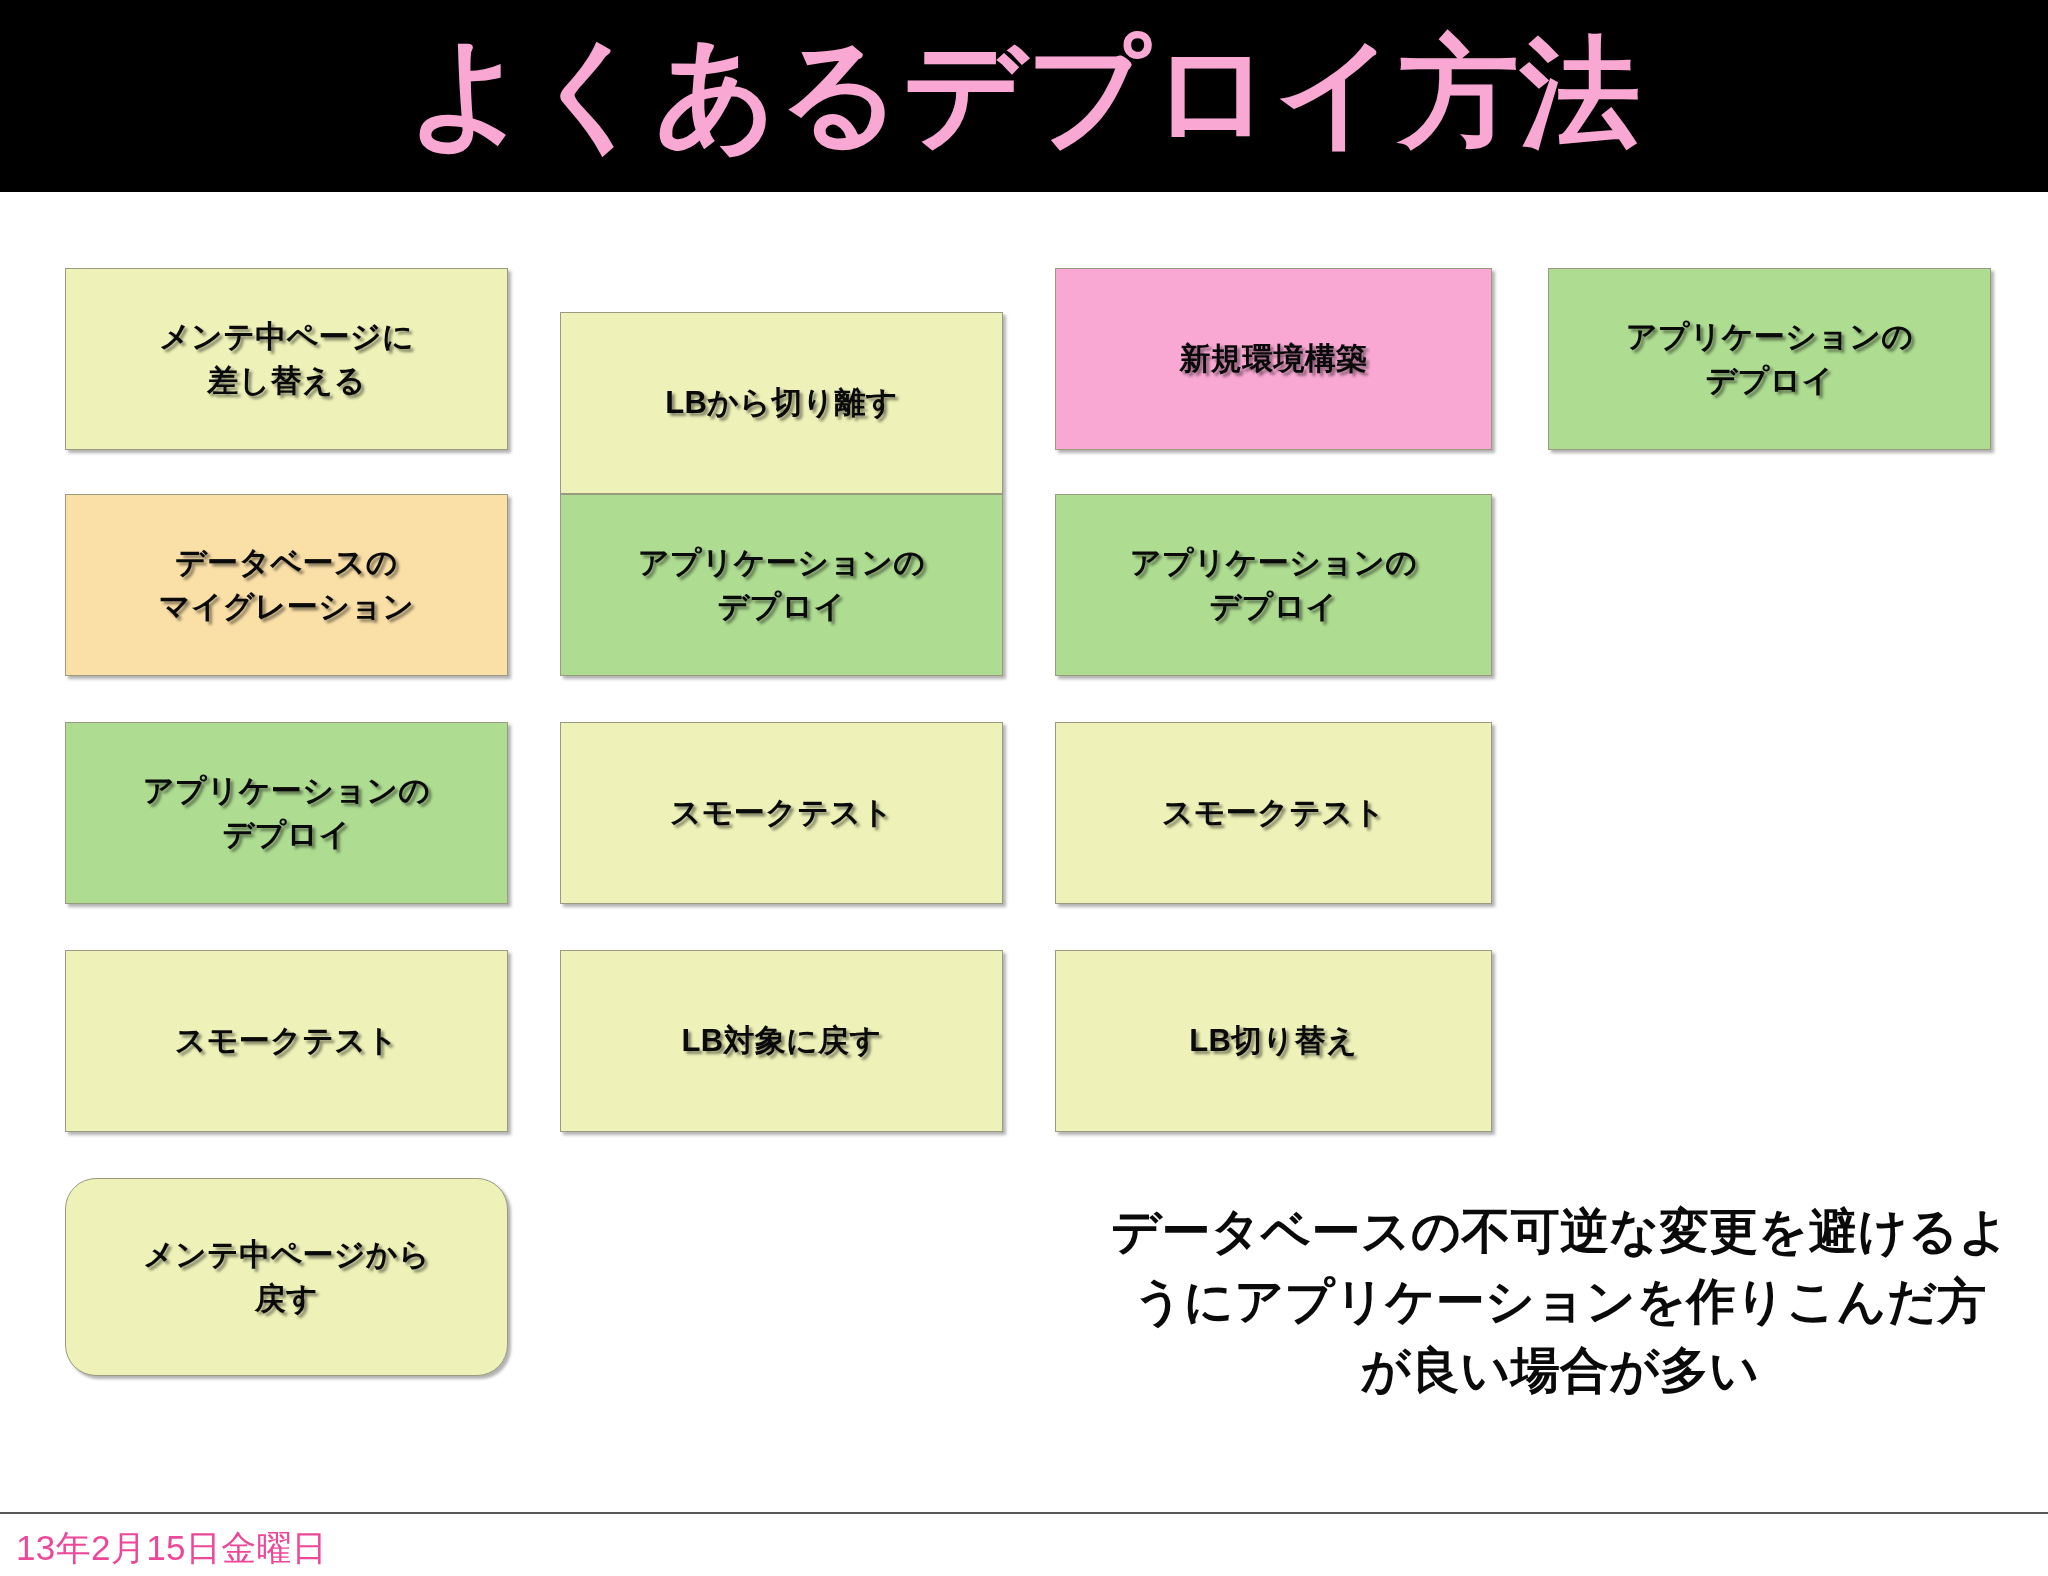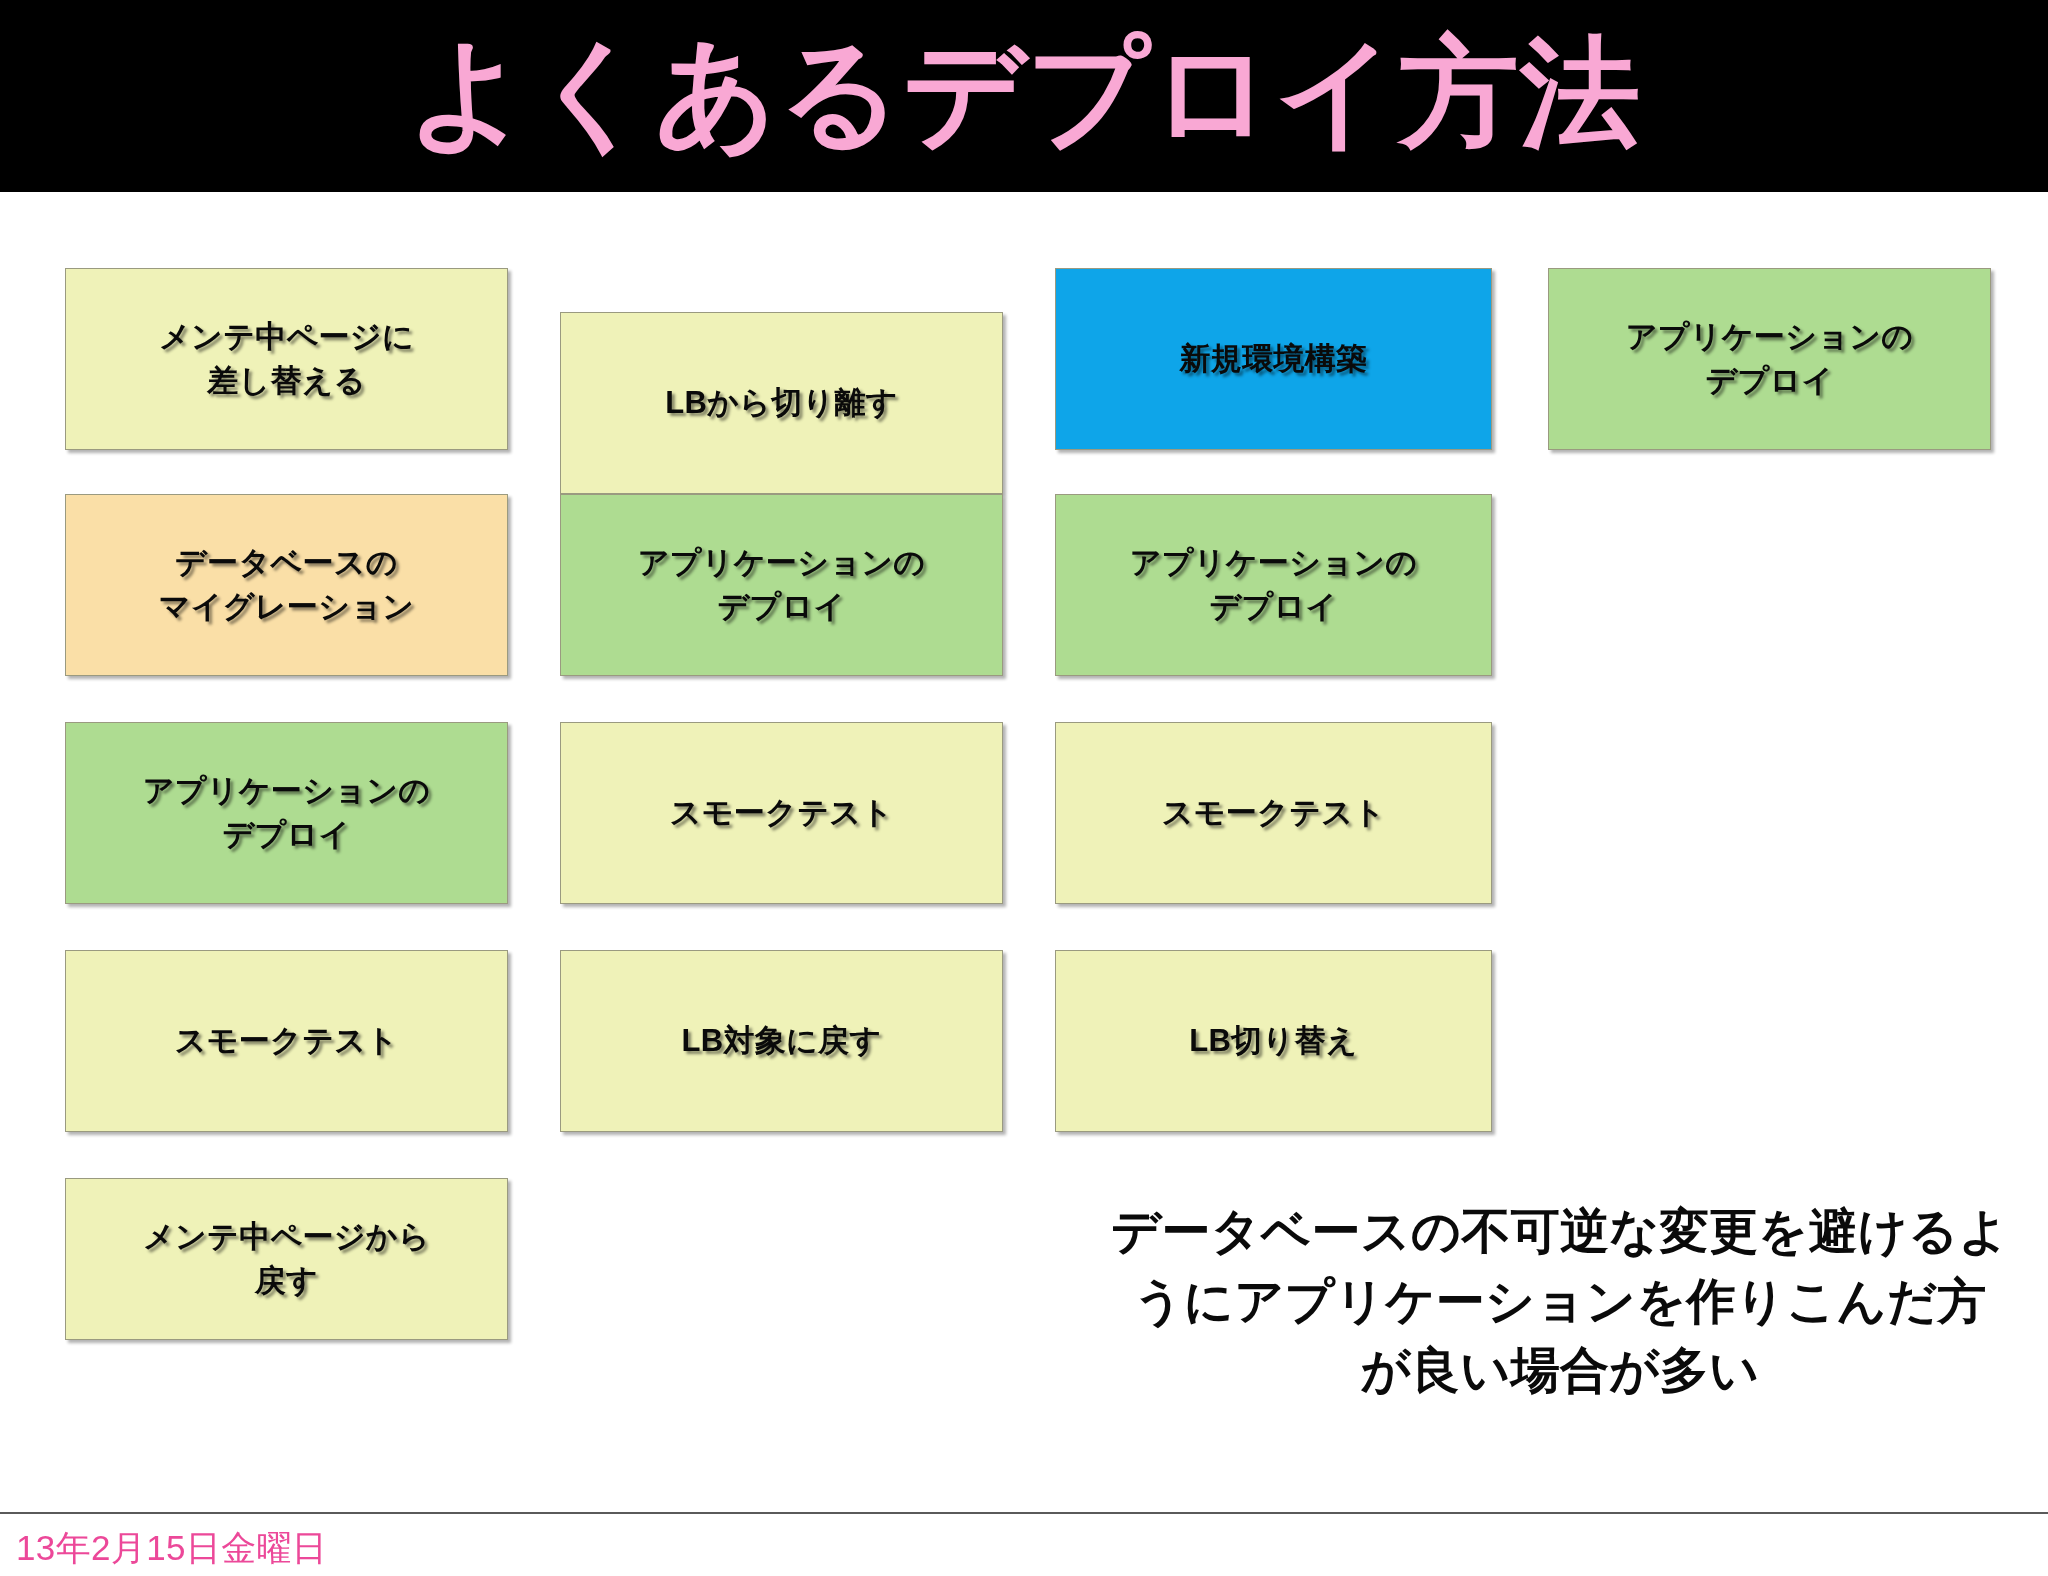--- a/index.html
+++ b/index.html
@@ -73,21 +73,21 @@
   .col-0 { left: 65px;   width: 443px; }
   .col-1 { left: 560px;  width: 443px; }
   .col-2 { left: 1055px; width: 437px; }
   .col-3 { left: 1548px; width: 443px; }
 
   
   .row-0 { top: 76px;   height: 182px; }
   .row-1 { top: 302px;  height: 182px; }
   .row-2 { top: 530px;  height: 182px; }
   .row-3 { top: 758px;  height: 182px; }
-  .row-4 { top: 986px;  height: 162px; }
+  .row-4 { top: 986px;  height: 198px; border-radius: 31px; }
 
   
   #caption {
     position: absolute;
     left: 1110px;
     top: 1005px;
     width: 900px;
     text-align: center;
     font-size: 49px;
     font-weight: 700;
@@ -151,21 +151,21 @@
     <div class="step-box col-1 row-1" style="background: rgb(174, 220, 145);">
       <div class="step-label">アプリケーションの
 デプロイ</div>
     </div>
     <div class="step-box col-1 row-2" style="background: rgb(239, 242, 184);">
       <div class="step-label">スモークテスト</div>
     </div>
     <div class="step-box col-1 row-3" style="background: rgb(239, 242, 184);">
       <div class="step-label">LB対象に戻す</div>
     </div>
-    <div class="step-box col-2 row-0" style="background: #0ea5e9;">
+    <div class="step-box col-2 row-0" style="background: #f9a8d4;">
       <div class="step-label">新規環境構築</div>
     </div>
     <div class="step-box col-2 row-1" style="background: rgb(174, 220, 145);">
       <div class="step-label">アプリケーションの
 デプロイ</div>
     </div>
     <div class="step-box col-2 row-2" style="background: rgb(239, 242, 184);">
       <div class="step-label">スモークテスト</div>
     </div>
     <div class="step-box col-2 row-3" style="background: rgb(239, 242, 184);">

